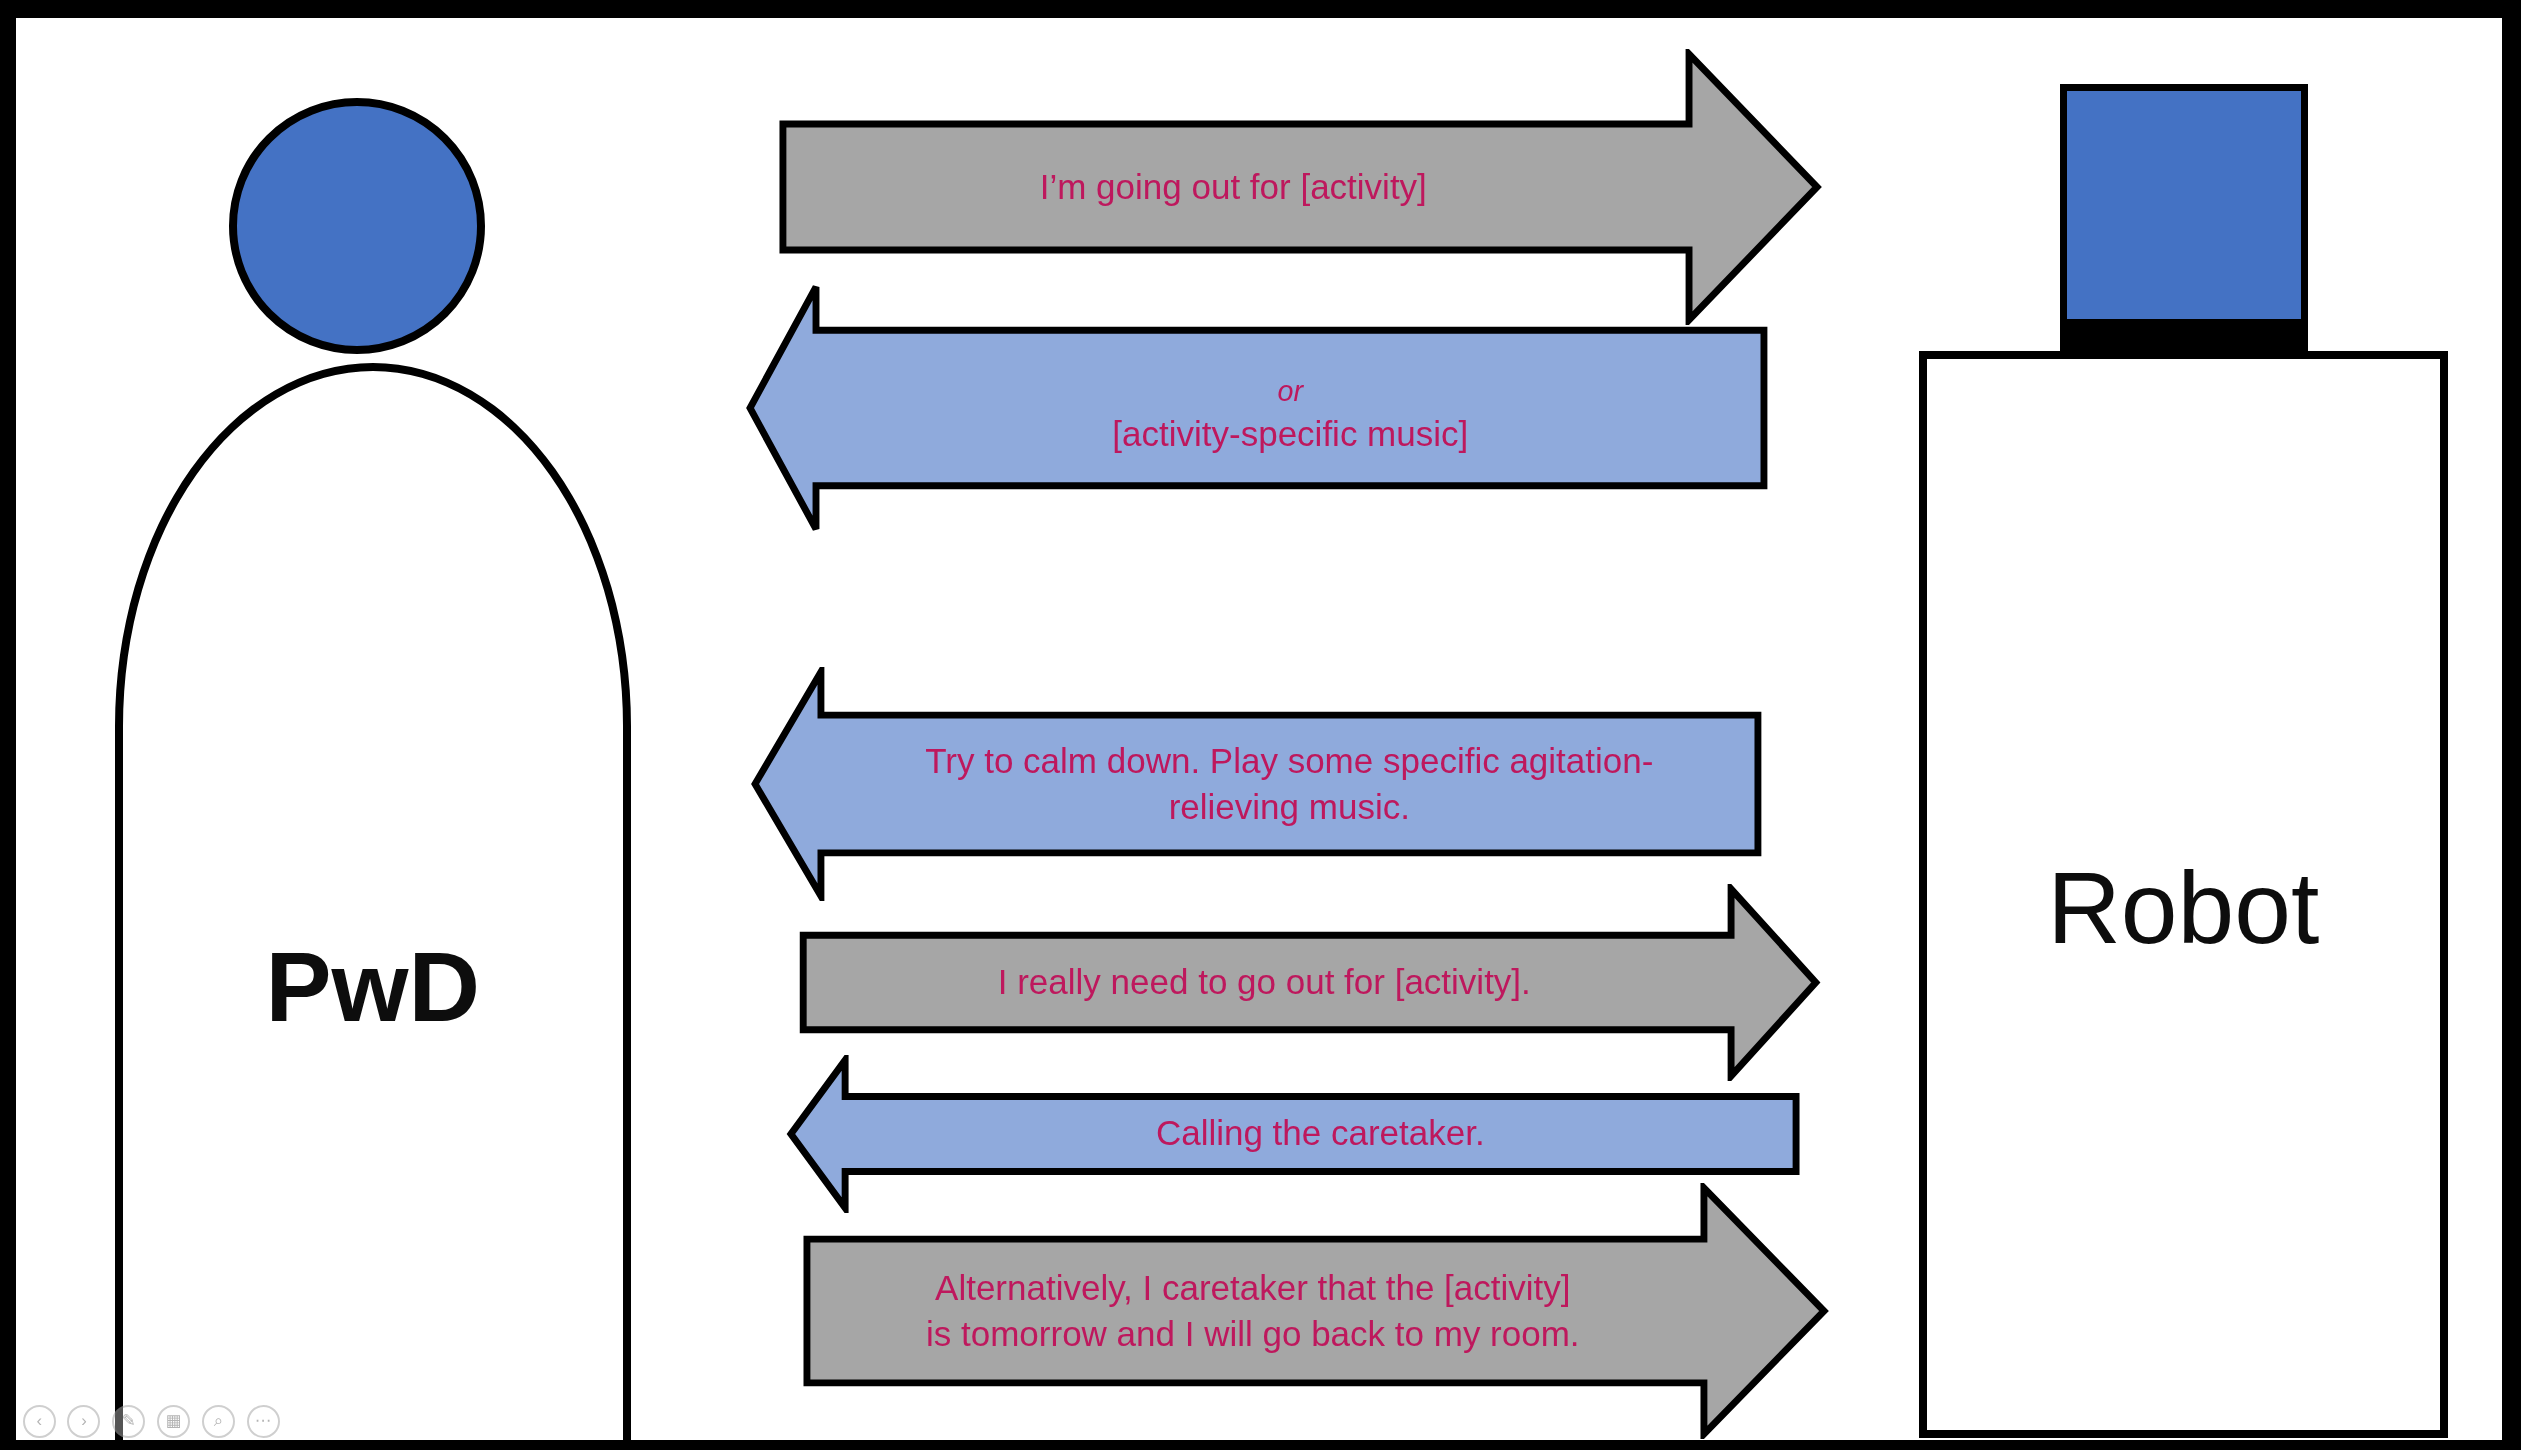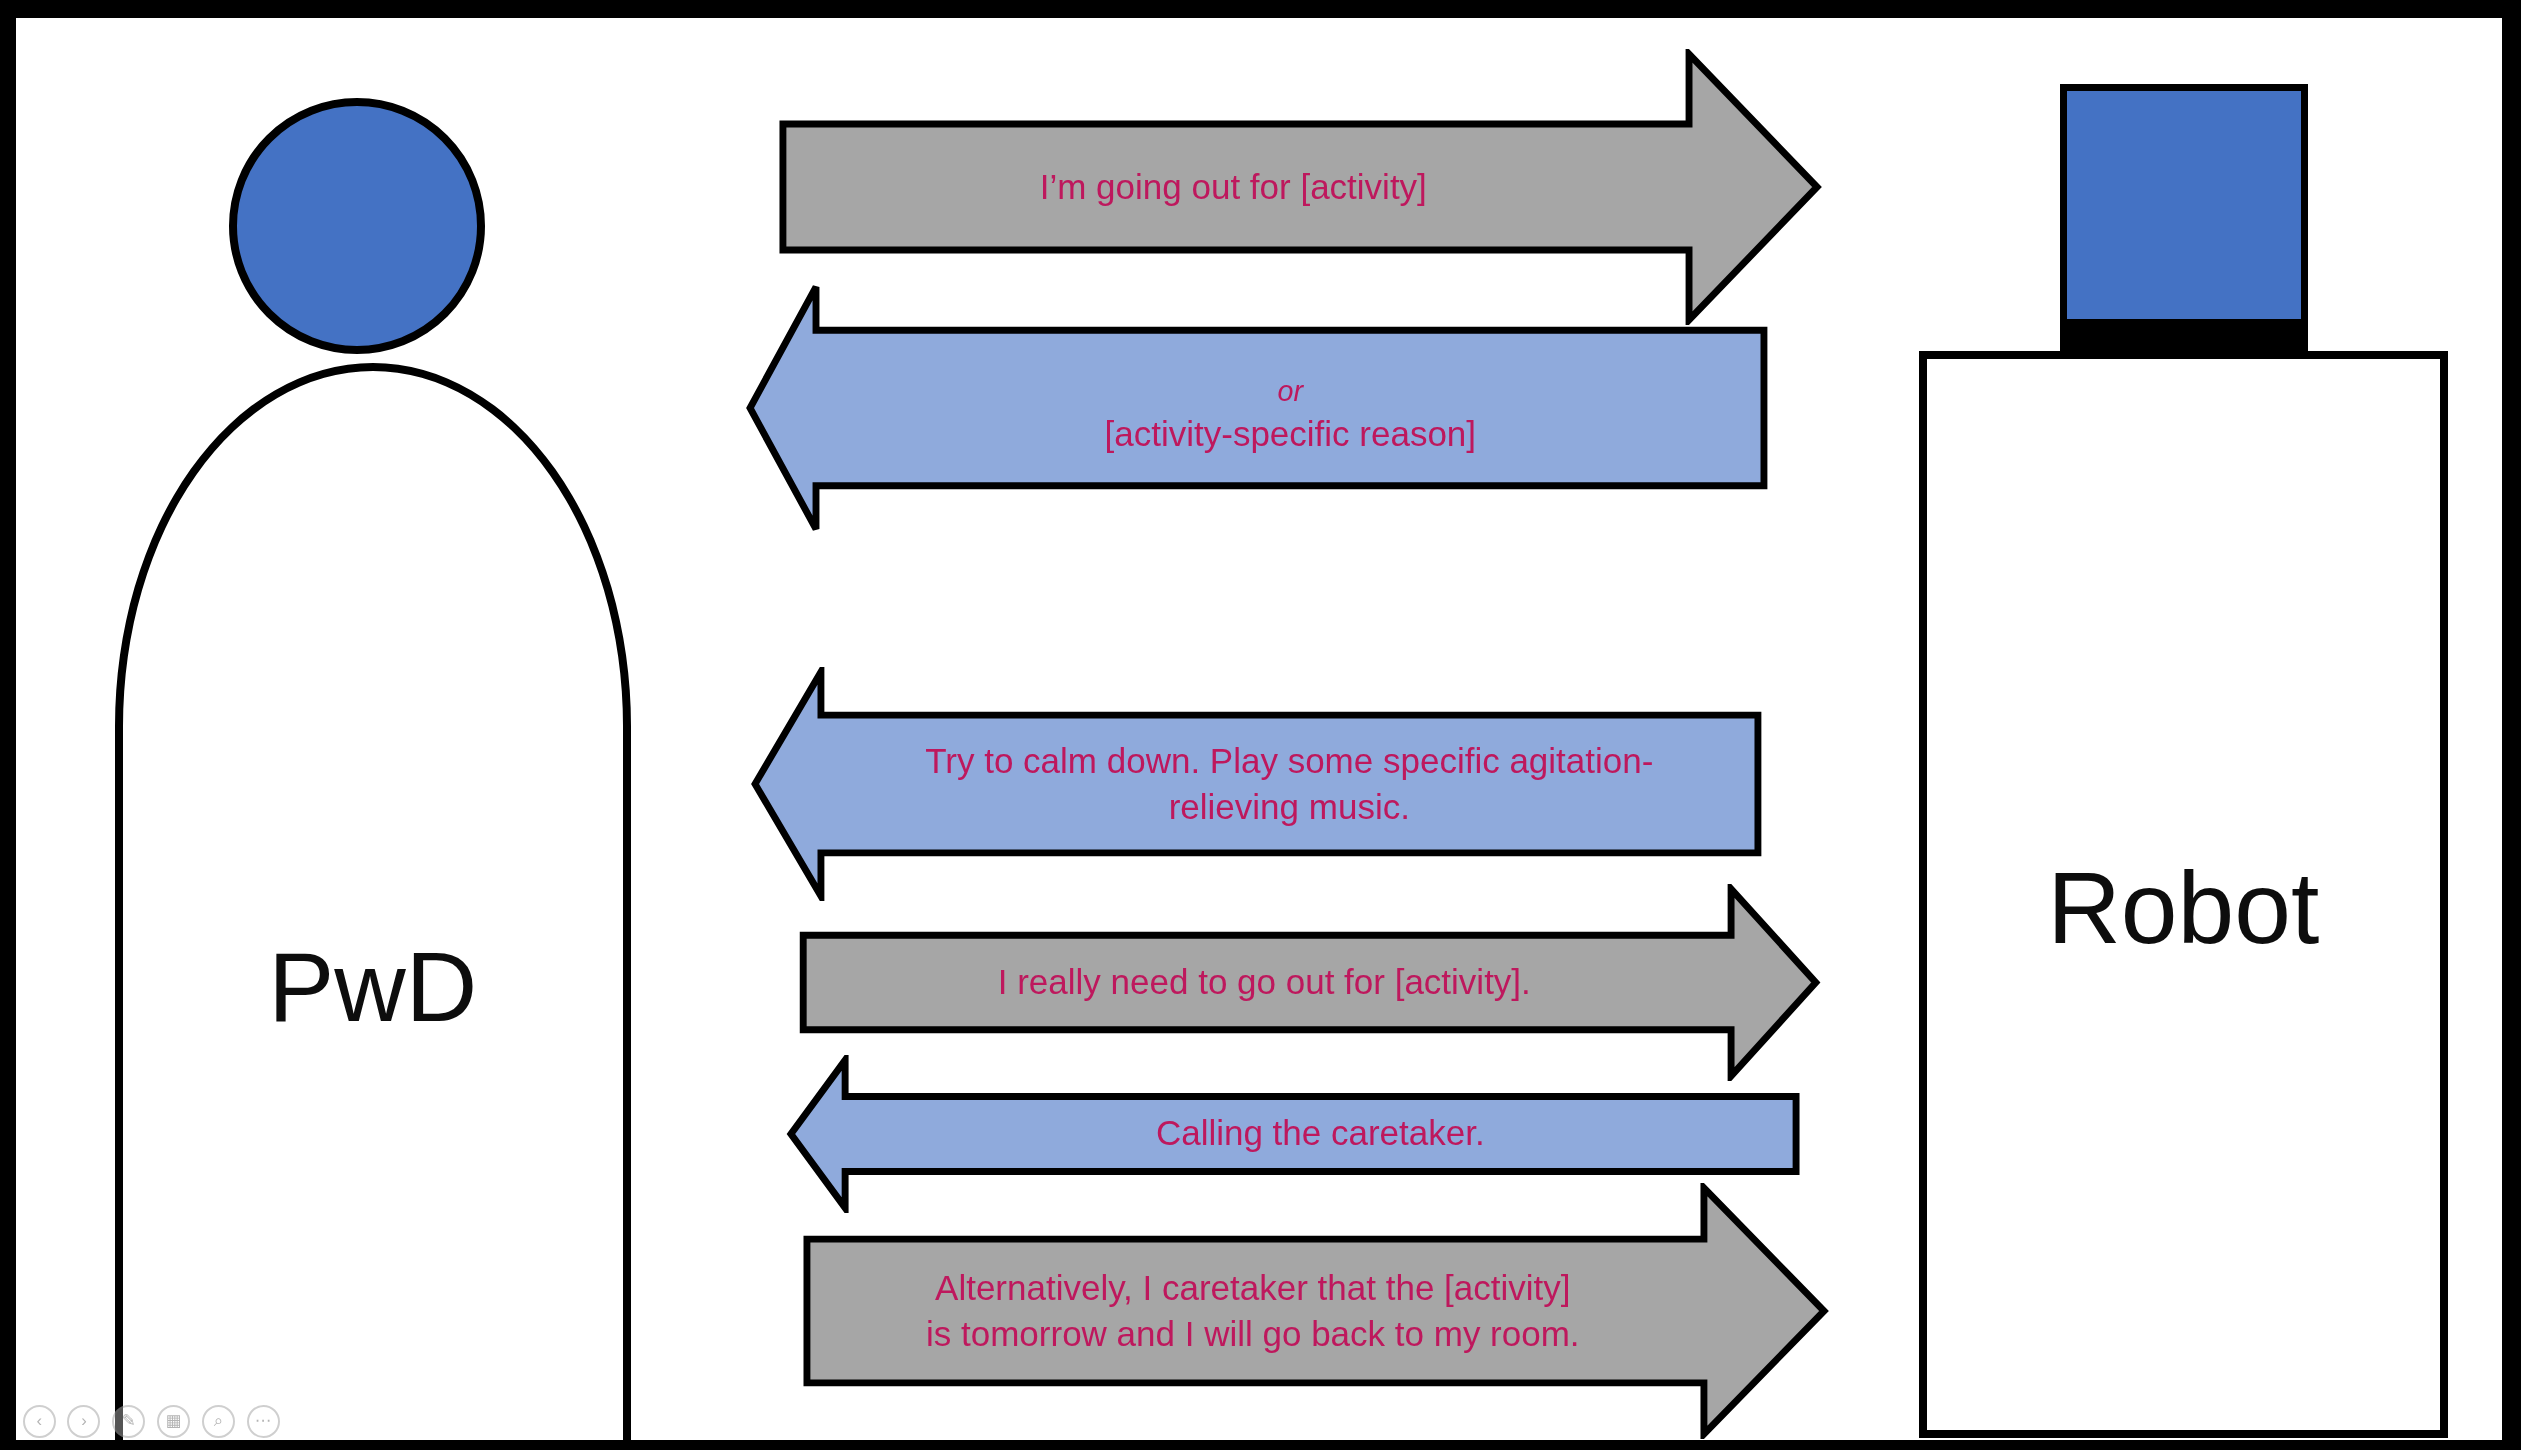--- a/index.html
+++ b/index.html
@@ -20,21 +20,21 @@
     border:8.9px solid #000; z-index:2;
   }
   .pwd-body {
     position:absolute; left:99px; top:345px; width:516px; height:1182px;
     background:#fff; border:8.9px solid #000;
     border-radius:258px 258px 0 0 / 363px 363px 0 0; z-index:1;
   }
   .figure-label {
     position:absolute; color:#0d0d0d; text-align:center; z-index:3;
   }
-  .pwd-label { left:99px; top:912px; width:516px; font-size:99px; }
+  .pwd-label { left:99px; top:912px; width:516px; font-size:99px;font-weight:bold; }
 
   
   .robot-head {
     position:absolute; left:2044px; top:66px; width:248px; height:279px;
     background:var(--accent-blue,#4472C4);
     border:7.9px solid #000; border-bottom-width:44px; z-index:1;
   }
   .robot-body {
     position:absolute; left:1903px; top:333px; width:529px; height:1087px;
     background:#fff; border:8.9px solid #000; z-index:2;
@@ -104,21 +104,21 @@
         <span>I’m going out for [activity]</span>
       </div>
     </div>
 
     <div class="arrow a2">
       <svg width="1024" height="252" viewBox="0 0 1040 256">
         <polygon class="blue" points="1035,49 72,49 72,5 5,128 72,251 72,207 1035,207"></polygon>
       </svg>
       <div class="arrow-text">
         <span class="or-line">or</span>
-        <span>[activity-specific reason]</span>
+        <span>[activity-specific music]</span>
       </div>
     </div>
 
 
     <div class="arrow a4">
       <svg width="1015" height="234" viewBox="0 0 1030 238">
         <polygon class="blue" points="1025,49 72,49 72,5 5,119 72,233 72,189 1025,189"></polygon>
       </svg>
       <div class="arrow-text">
         <span>Try to calm down. Play some specific agitation-</span>

